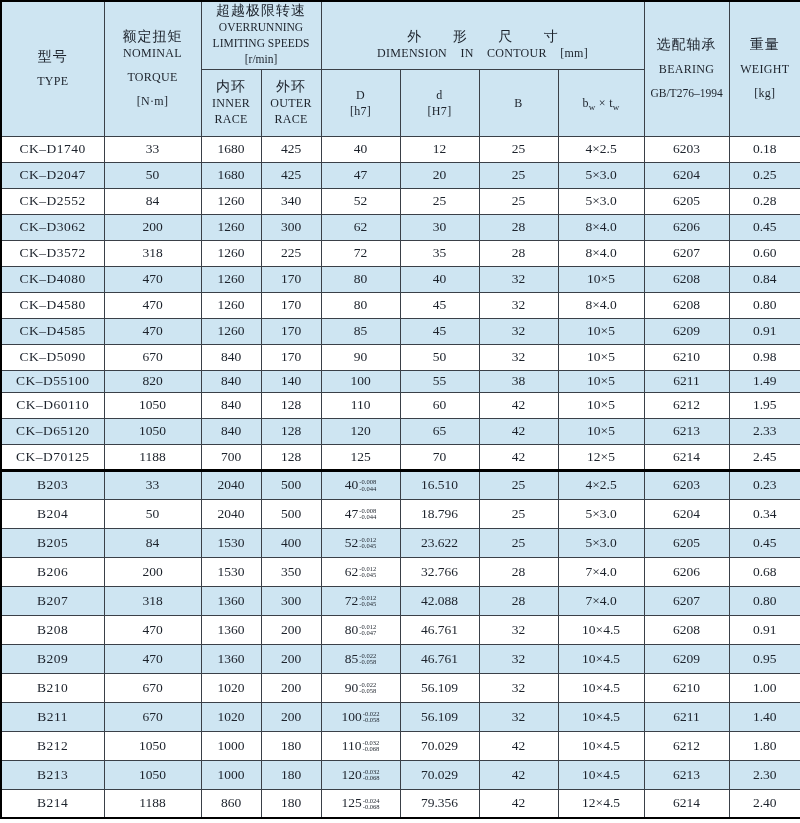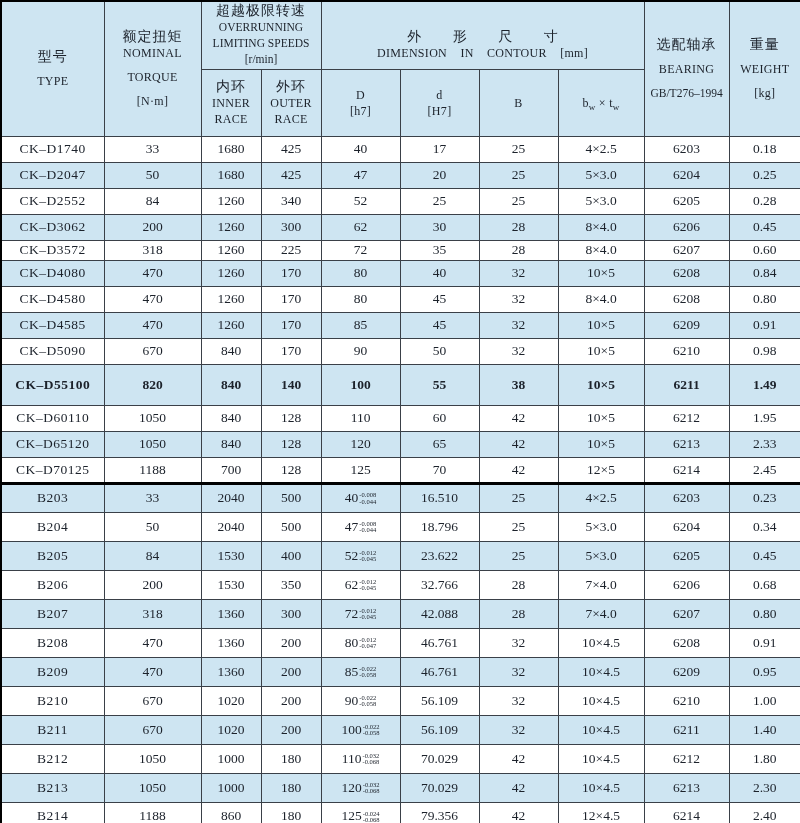--- a/index.html
+++ b/index.html
@@ -129,21 +129,21 @@
         </th>
       </tr>
     </thead>
     <tbody>
         <tr class="row-white" style="height: 26px;">
           <td class="cell-type">CK–D1740</td>
           <td class="cell-torque">33</td>
           <td class="cell-inner">1680</td>
           <td class="cell-outer">425</td>
           <td class="cell-D">40</td>
-          <td class="cell-d">17</td>
+          <td class="cell-d">12</td>
           <td class="cell-B">25</td>
           <td class="cell-bt">4×2.5</td>
           <td class="cell-bearing">6203</td>
           <td class="cell-weight">0.18</td>
         </tr>
         <tr class="row-blue" style="height: 26px;">
           <td class="cell-type">CK–D2047</td>
           <td class="cell-torque">50</td>
           <td class="cell-inner">1680</td>
           <td class="cell-outer">425</td>
@@ -171,21 +171,21 @@
           <td class="cell-torque">200</td>
           <td class="cell-inner">1260</td>
           <td class="cell-outer">300</td>
           <td class="cell-D">62</td>
           <td class="cell-d">30</td>
           <td class="cell-B">28</td>
           <td class="cell-bt">8×4.0</td>
           <td class="cell-bearing">6206</td>
           <td class="cell-weight">0.45</td>
         </tr>
-        <tr class="row-white" style="height: 20px;">
+        <tr class="row-white" style="height: 26px;">
           <td class="cell-type">CK–D3572</td>
           <td class="cell-torque">318</td>
           <td class="cell-inner">1260</td>
           <td class="cell-outer">225</td>
           <td class="cell-D">72</td>
           <td class="cell-d">35</td>
           <td class="cell-B">28</td>
           <td class="cell-bt">8×4.0</td>
           <td class="cell-bearing">6207</td>
           <td class="cell-weight">0.60</td>
@@ -231,21 +231,21 @@
           <td class="cell-torque">670</td>
           <td class="cell-inner">840</td>
           <td class="cell-outer">170</td>
           <td class="cell-D">90</td>
           <td class="cell-d">50</td>
           <td class="cell-B">32</td>
           <td class="cell-bt">10×5</td>
           <td class="cell-bearing">6210</td>
           <td class="cell-weight">0.98</td>
         </tr>
-        <tr class="row-blue" style="height: 41px; font-weight: bold;">
+        <tr class="row-blue" style="height: 22px;">
           <td class="cell-type">CK–D55100</td>
           <td class="cell-torque">820</td>
           <td class="cell-inner">840</td>
           <td class="cell-outer">140</td>
           <td class="cell-D">100</td>
           <td class="cell-d">55</td>
           <td class="cell-B">38</td>
           <td class="cell-bt">10×5</td>
           <td class="cell-bearing">6211</td>
           <td class="cell-weight">1.49</td>

